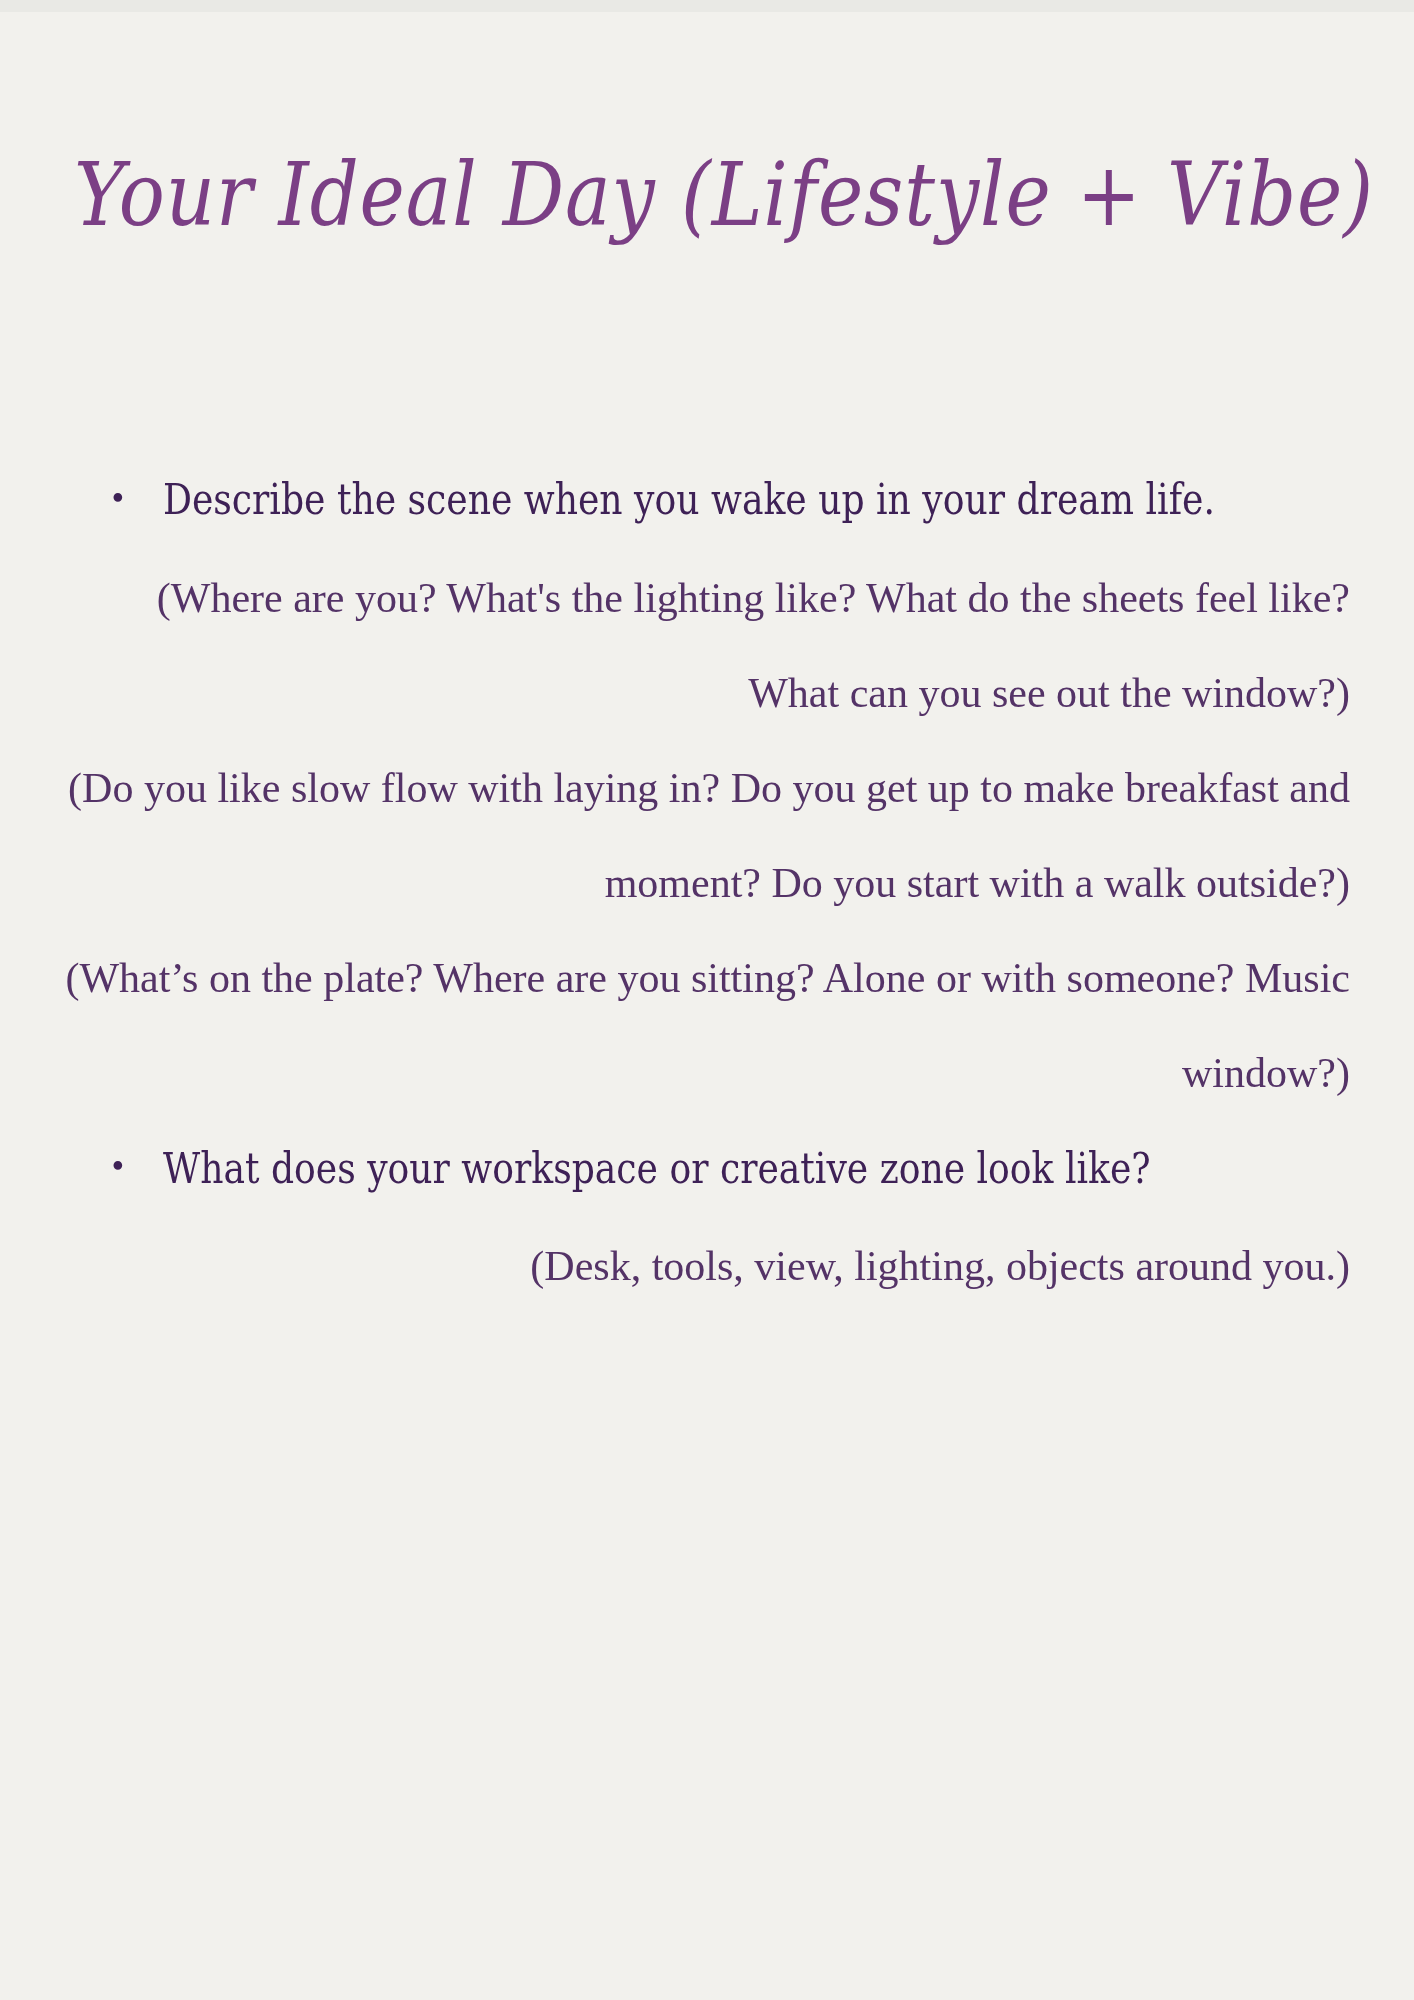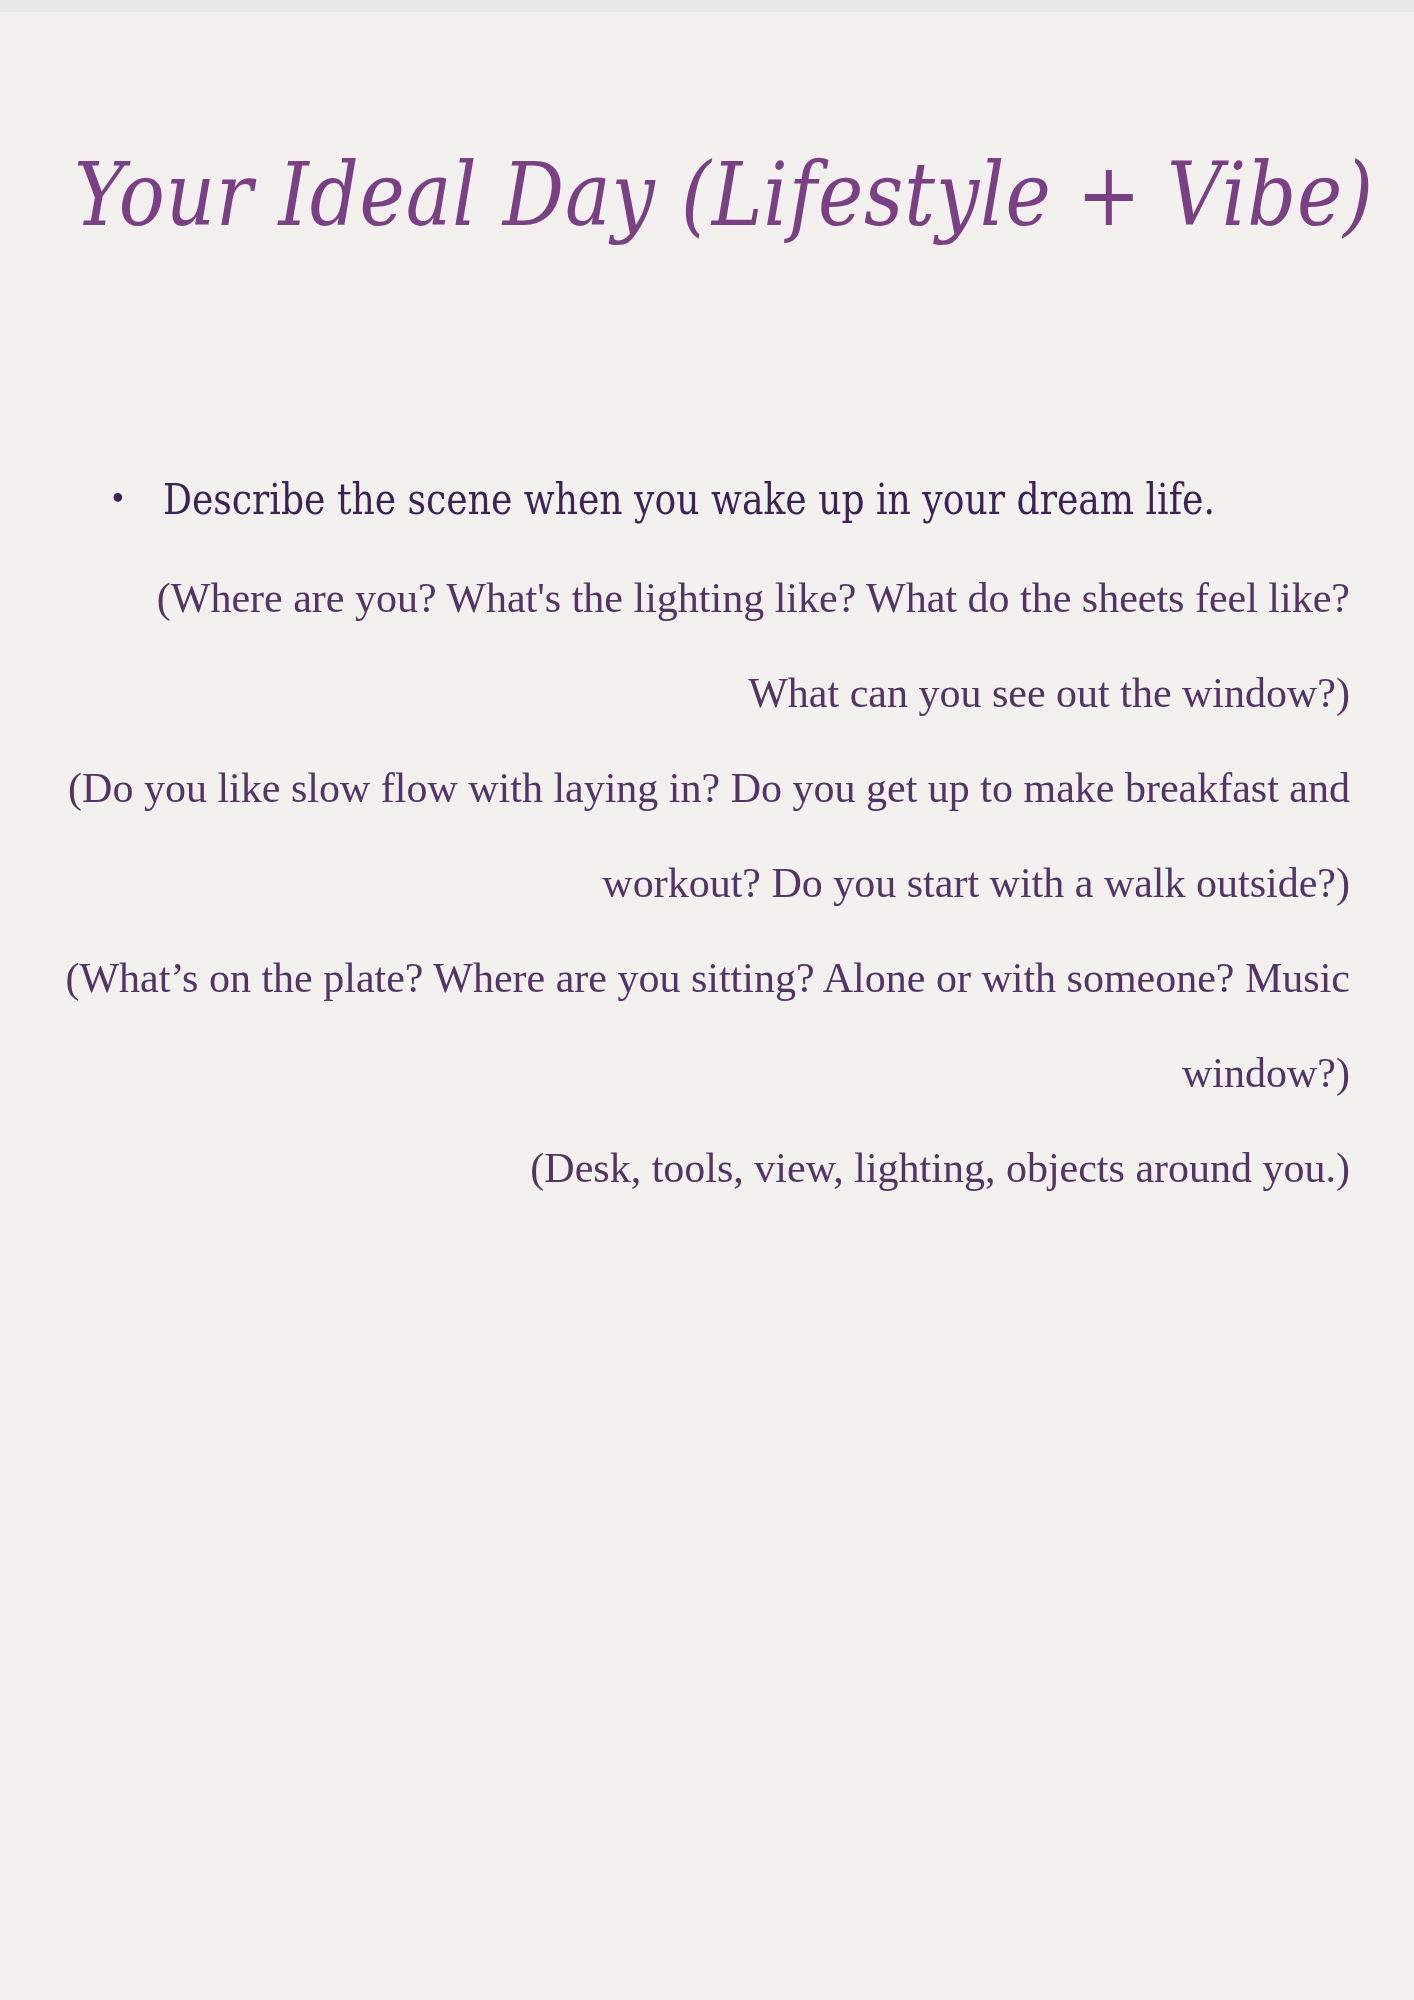--- a/index.html
+++ b/index.html
@@ -78,26 +78,29 @@
   <div class="content">
 
     <div class="q-block">
       <div class="q-line">
         <span class="dot">•</span><span class="q-text">Describe the scene when you wake up in your dream life.</span>
       </div>
       <p class="hint">(Where are you? What's the lighting like? What do the sheets feel like? What can you see out the window?)</p>
     </div>
 
     <div class="q-block">
-      <p class="hint">(Do you like slow flow with laying in? Do you get up to make breakfast and workout? Do you start with a walk outside?)</p>
+      <p class="hint">(Do you like slow flow with laying in? Do you get up to make breakfast and moment? Do you start with a walk outside?)</p>
     </div>
 
     <div class="q-block">
       <p class="hint">(What’s on the plate? Where are you sitting? Alone or with someone? Music window?)</p>
     </div>
 
     <div class="q-block">
+      <div class="q-line">
+        <span class="dot">•</span><span class="q-text">What does your workspace or creative zone look like?</span>
+      </div>
       <p class="hint">(Desk, tools, view, lighting, objects around you.)</p>
     </div>
 
 
   </div>
 </div>
 
 </body></html>

